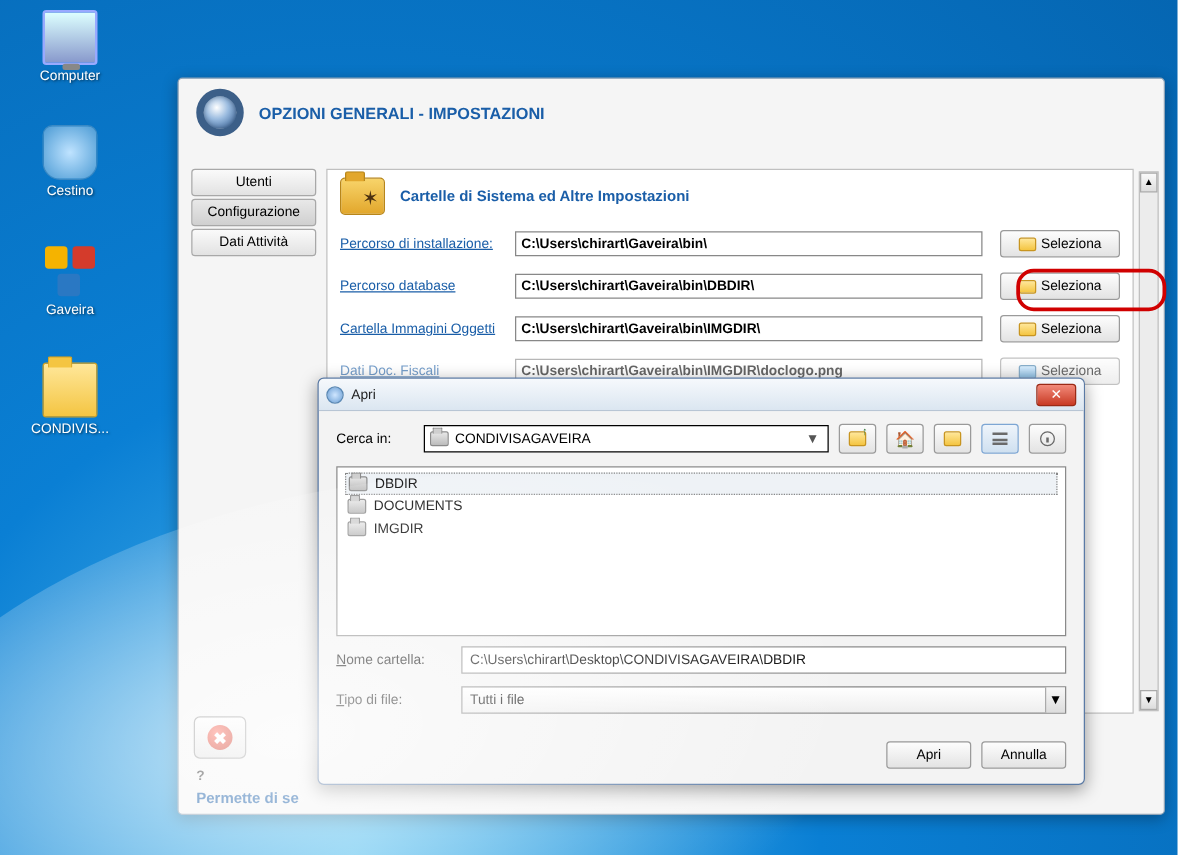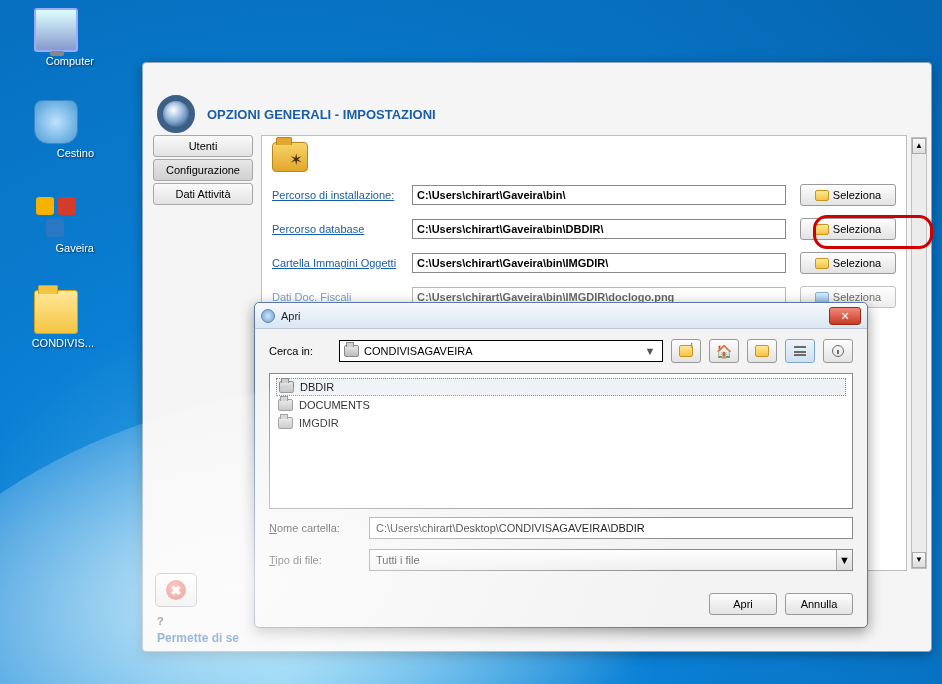--- a/index.html
+++ b/index.html
@@ -12,21 +12,21 @@
   }
   
   body::after {
     content:""; position:absolute; left:-120px; bottom:-180px;
     width:900px; height:480px; border-radius:50%;
     background: radial-gradient(ellipse at 40% 40%, rgba(255,255,255,0.7), rgba(255,255,255,0) 60%);
     transform: rotate(-8deg);
     pointer-events:none;
   }
   
-  .desktop-icon { position:absolute; width:76px; text-align:right; color:#fff; text-shadow:1px 1px 2px rgba(0,0,0,0.6); font-size:11px; }
+  .desktop-icon { position:absolute; width:76px; text-align:center; color:#fff; text-shadow:1px 1px 2px rgba(0,0,0,0.6); font-size:11px; }
   .desktop-icon .ic { width:44px; height:44px; margin:0 auto 3px; }
   .di-computer { left:18px; top:8px; }
   .di-cestino  { left:18px; top:100px; }
   .di-gaveira  { left:18px; top:195px; }
   .di-share    { left:18px; top:290px; }
   .ic.monitor { background:linear-gradient(#dff,#89c);border:2px solid #9af;border-radius:3px;position:relative;}
   .ic.monitor::after{content:"";position:absolute;left:14px;bottom:-6px;width:14px;height:5px;background:#888;border-radius:2px;}
   .ic.bin { background:radial-gradient(#bfe3ff,#4a9ad4);border-radius:8px 8px 14px 14px;border:1px solid #3a89c4;}
   .ic.gav { position:relative;}
   .ic.gav .p1{position:absolute;left:2px;top:2px;width:18px;height:18px;background:#f5b300;border-radius:3px;}
@@ -34,21 +34,21 @@
   .ic.gav .p3{position:absolute;left:12px;bottom:2px;width:18px;height:18px;background:#2a78c3;border-radius:3px;}
   .ic.folder-y { background:linear-gradient(#ffe79a,#f4c542);border:1px solid #d4a120;border-radius:3px;position:relative;}
   .ic.folder-y::before{content:"";position:absolute;left:3px;top:-6px;width:18px;height:8px;background:#f4c542;border:1px solid #d4a120;border-radius:2px 2px 0 0;border-bottom:none;}
 
   
   .win-main {
     position:absolute; left:142px; top:62px; width:790px; height:590px;
     background:#f5f5f5; border:1px solid #8fa4b8; border-radius:4px;
     box-shadow: 0 3px 12px rgba(0,0,0,0.3);
   }
-  .win-title-row { display:flex; align-items:center; padding:32px 14px 10px; }
+  .win-title-row { display:flex; align-items:center; padding:8px 14px 10px; }
   .gear-big {
     width:38px; height:38px; border-radius:50%;
     background: radial-gradient(circle at 40% 35%, #fff, #9bbce0 40%, #4a72a4 80%);
     border: 6px solid #3c5f88;
     box-shadow: inset 0 0 4px rgba(0,0,0,0.3);
     margin-right:12px;
   }
   .win-title { color:#1a5ea8; font-weight:bold; font-size:13px; }
   .sidebar-tabs { position:absolute; left:10px; top:72px; width:100px; }
   .sidebar-tabs button {
@@ -191,20 +191,21 @@
 
   <div class="sidebar-tabs">
     <button>Utenti</button>
     <button class="active">Configurazione</button>
     <button>Dati Attività</button>
   </div>
 
   <div class="panel">
     <div class="panel-header">
       <div class="folder-gear"></div>
+      <div class="panel-title">Cartelle di Sistema ed Altre Impostazioni</div>
     </div>
 
     <div class="form-row">
       <div class="form-label">Percorso di installazione:</div>
       <input class="form-input" value="C:\Users\chirart\Gaveira\bin\" style="">
       <button class="btn-sel">
           <span class="mini-folder"></span>
           <span>Seleziona</span>
         </button>
     </div>

